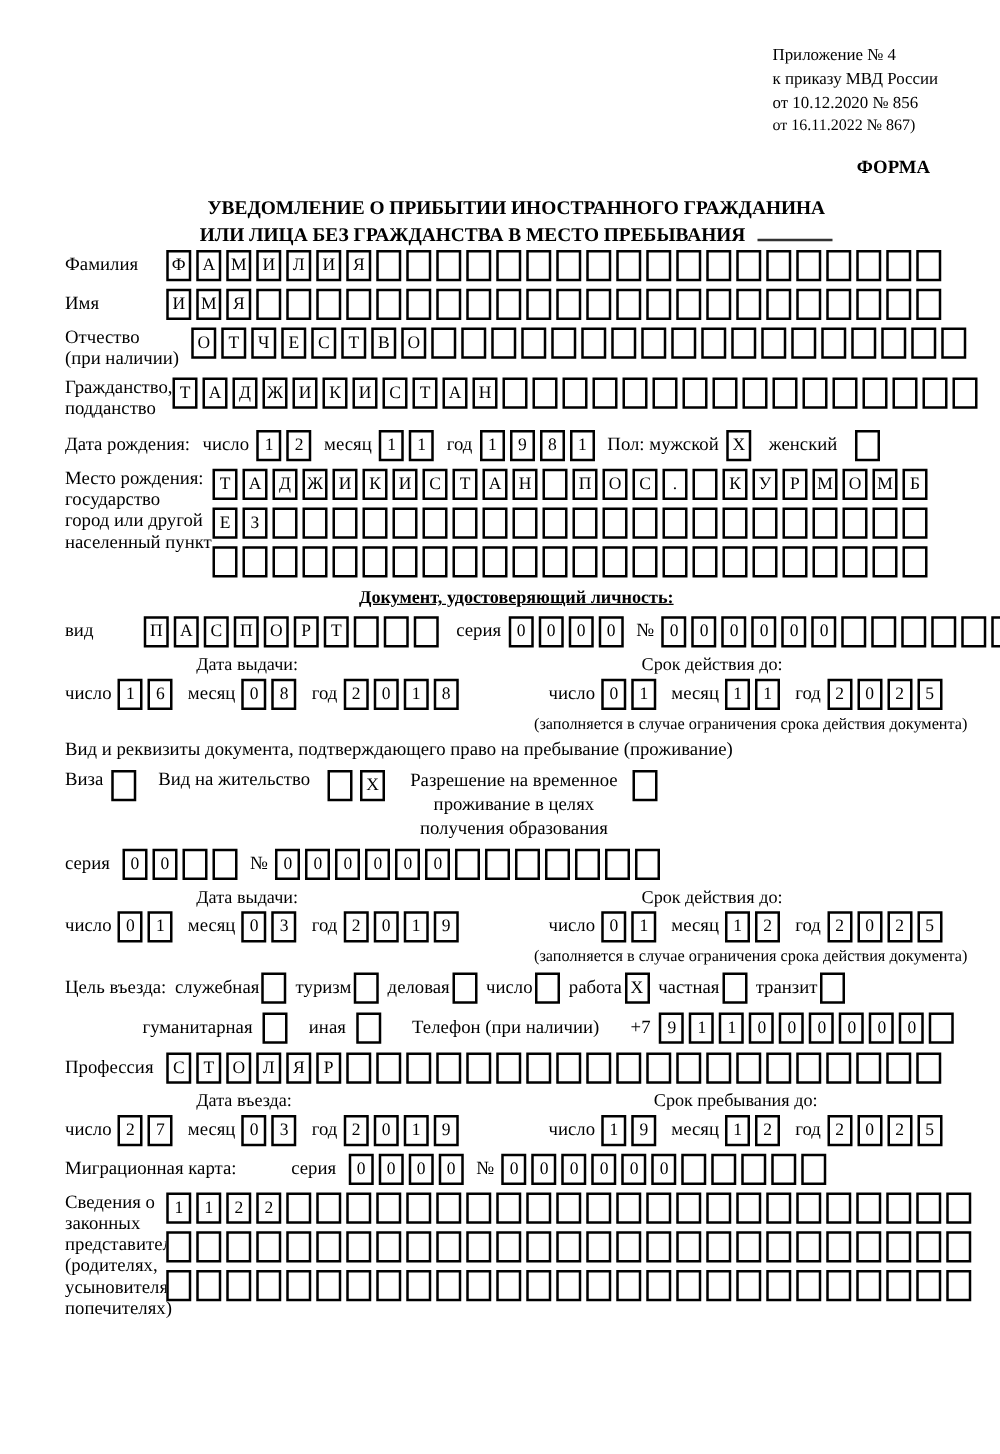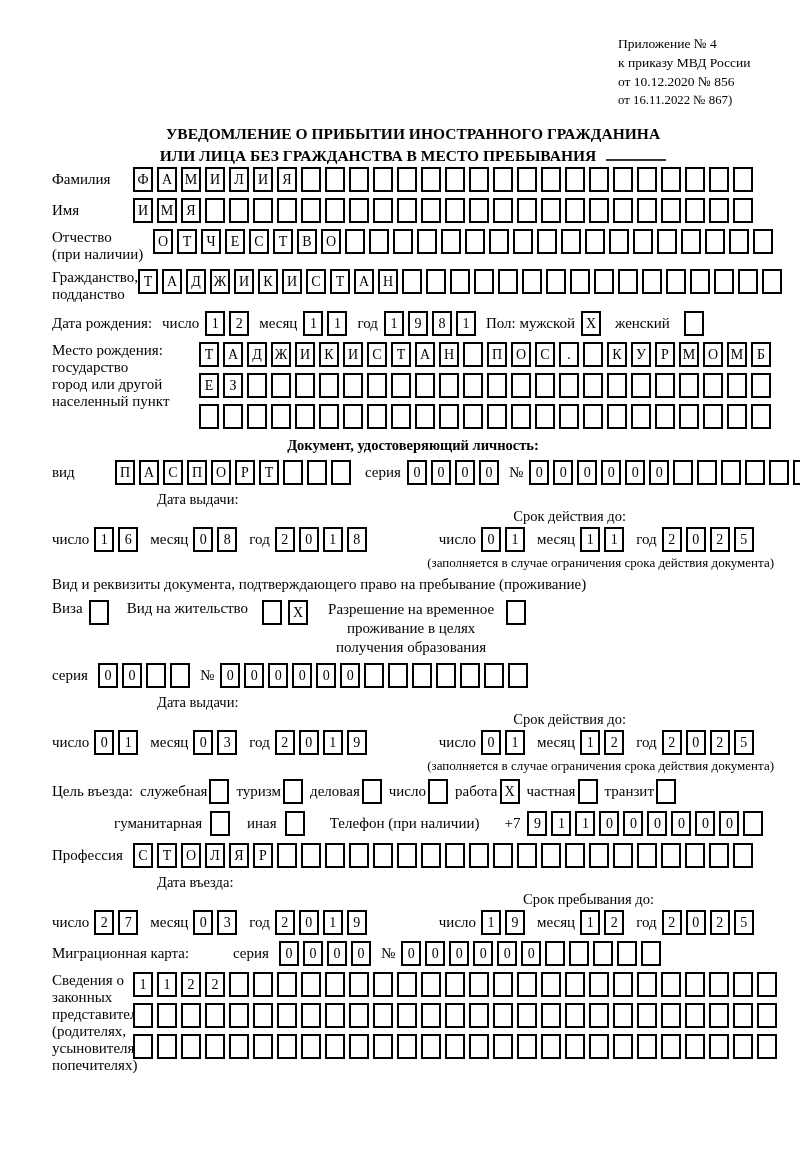--- a/index.html
+++ b/index.html
@@ -25,21 +25,21 @@
     width:20px; height:25px; border:2px solid #000; background:#fff;
     display:inline-flex; align-items:center; justify-content:center;
     font-size:14px; flex:none;
   }
   .lblcol { flex:none; line-height:17px; }
   .w81 { width:81px; } .w101 { width:101px; } .w86 { width:86px; } .w118 { width:118px; } .w63 { width:63px; }
   .gap6 { margin-left:6px; } .gap10 { margin-left:10px; } .gap14 { margin-left:14px; } .gap18 { margin-left:18px; }
   .stack > .row { margin-bottom:6px; }
   .center-bold { text-align:center; font-weight:bold; font-size:14.5px; margin:2px 0 6px 0; }
   
-  .hdrrow { display:flex; font-size:14.5px; margin:2px 0 2px 0;flex-direction:column; }
+  .hdrrow { display:flex; font-size:14.5px; margin:2px 0 2px 0; }
   .h-left { margin-left:105px; }
   .h-right { margin-left:auto; margin-right:148px; }
   .dategrp { display:flex; align-items:center; }
   .dategrp .dlbl { margin-right:5px; }
   .dategrp .cells { margin-right:12px; }
   .dategrp .cells:last-child { margin-right:0; }
   .rightgrp { margin-left:72px; }
   .note-r { text-align:right; font-size:13px; margin-top:-3px; margin-bottom:5px; }
   .intro { font-size:15px; margin-bottom:7px; }
   .multi { text-align:center; line-height:19px; flex:none; }
@@ -50,20 +50,21 @@
 <body>
 
 <div class="page">
 
   <div class="hdr-block">
     <div>Приложение № 4</div>
     <div>к приказу МВД России</div>
     <div>от 10.12.2020 № 856</div>
     <div class="small">от 16.11.2022 № 867)</div>
   </div>
+  <div class="forma">ФОРМА</div>
 
   <div class="title">
     <div>УВЕДОМЛЕНИЕ О ПРИБЫТИИ ИНОСТРАННОГО ГРАЖДАНИНА</div>
     <div>
       <span>ИЛИ ЛИЦА БЕЗ ГРАЖДАНСТВА В МЕСТО ПРЕБЫВАНИЯ</span><span class="blank-line"></span>
     </div>
   </div>
 
 
   <div class="row">
@@ -223,21 +224,21 @@
     <span class="gap10">Пол: мужской</span>
     <span class="cells gap6">
         <span class="cell">X</span>
       </span>
     <span class="gap14">женский</span>
     <span class="cells gap14">
         <span class="cell"></span>
       </span>
   </div>
 
-  <div class="row top" style="margin-top:6px;gap:29px;">
+  <div class="row top" style="margin-top:6px;">
     <span class="lblcol w118">
       <span>Место рождения:</span><br>
       <span>государство</span><br>
       <span>город или другой</span><br>
       <span>населенный пункт</span>
     </span>
     <span class="stack">
       <span class="row">
           <span class="cells">
             <span class="cell">Т</span>
@@ -318,21 +319,21 @@
             <span class="cell"></span>
             <span class="cell"></span>
             <span class="cell"></span>
             <span class="cell"></span>
             <span class="cell"></span>
           </span>
         </span>
     </span>
   </div>
 
-  <div class="center-bold" style="margin-top:-4px;">Документ, удостоверяющий личность:</div>
+  <div class="center-bold" style="margin-top:-4px;text-decoration:underline;">Документ, удостоверяющий личность:</div>
 
   <div class="row">
     <span class="lblcol w63">вид</span>
     <span class="cells">
         <span class="cell">П</span>
         <span class="cell">А</span>
         <span class="cell">С</span>
         <span class="cell">П</span>
         <span class="cell">О</span>
         <span class="cell">Р</span>

